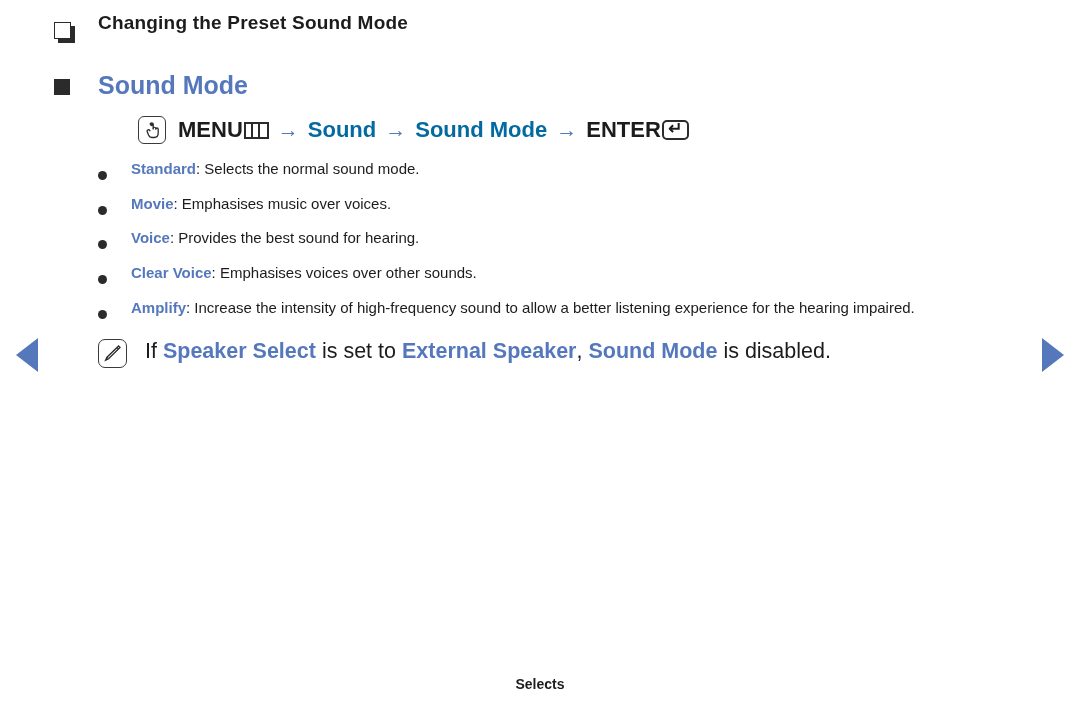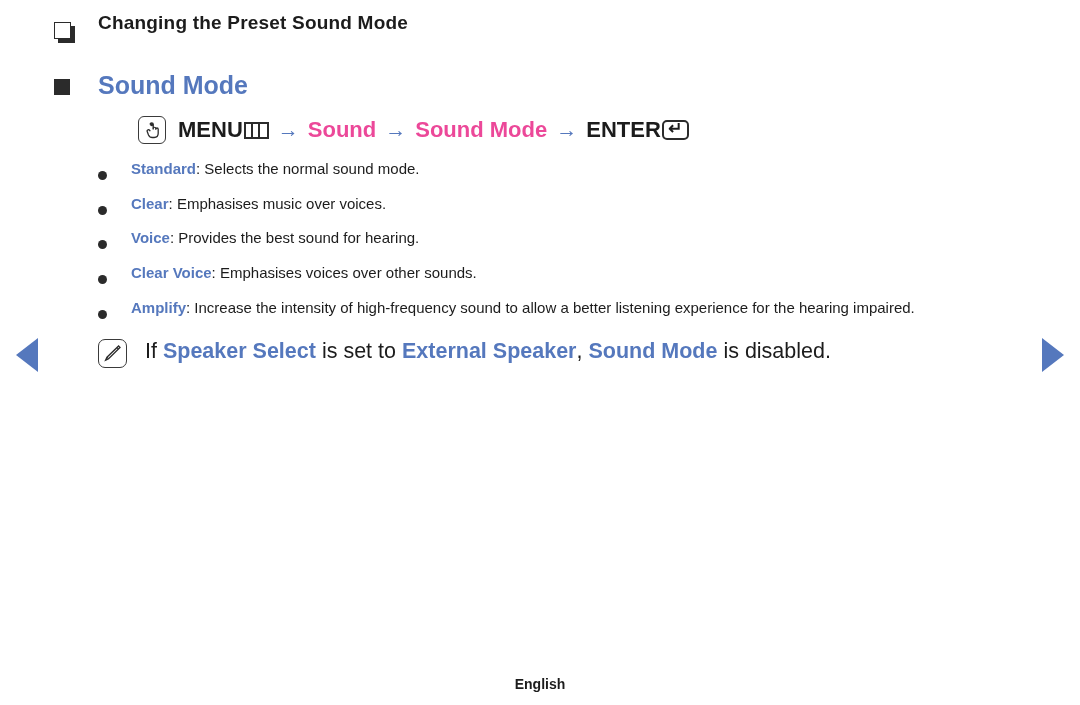--- a/index.html
+++ b/index.html
@@ -128,21 +128,21 @@
     border-radius: 6px;
     flex: none;
     margin-right: 12px;
     display: flex;
     align-items: center;
     justify-content: center;
     background: #fff;
   }
   .icon-box svg { display: block; }
   .path-black { color: #1c1c1c; }
-  .path-blue { color: #ec4899; }
+  .path-blue { color: #0369a1; }
   .path-arrow {
     color: #5578bd;
     margin: 0 9px;
     font-weight: normal;
     font-size: 21px;
   }
   .menu-glyph {
     display: inline-block;
     width: 25px;
     height: 17px;
@@ -302,21 +302,21 @@
 
     <div class="bullet-list">
 
       <div class="bullet-item">
         <span class="bullet-dot"></span>
         <span class="bullet-body"><span class="term">Standard</span><span>: </span><span>Selects the normal sound mode.</span></span>
       </div>
 
       <div class="bullet-item">
         <span class="bullet-dot"></span>
-        <span class="bullet-body"><span class="term">Clear</span><span>: </span><span>Emphasises music over voices.</span></span>
+        <span class="bullet-body"><span class="term">Movie</span><span>: </span><span>Emphasises music over voices.</span></span>
       </div>
 
       <div class="bullet-item">
         <span class="bullet-dot"></span>
         <span class="bullet-body"><span class="term">Voice</span><span>: </span><span>Provides the best sound for hearing.</span></span>
       </div>
 
       <div class="bullet-item">
         <span class="bullet-dot"></span>
         <span class="bullet-body"><span class="term">Clear Voice</span><span>: </span><span>Emphasises voices over other sounds.</span></span>
@@ -336,15 +336,15 @@
           <path d="M14.0 3.6 L15.4 5.0" stroke="#2b2b2b" stroke-width="1.1"></path>
           <path d="M4.0 13.2 L5.6 14.8" stroke="#2b2b2b" stroke-width="1.1"></path>
           <path d="M2.6 16.2 L3.6 15.0 L4.6 16.0 Z" fill="#2b2b2b"></path>
         </svg>
       </span>
       <span class="note-text"><span>If </span><span class="note-term">Speaker Select</span><span> is set to </span><span class="note-term">External Speaker</span><span>, </span><span class="note-term">Sound Mode</span><span> is disabled.</span></span>
     </div>
 
   </div>
 
-  <div class="footer">English</div>
+  <div class="footer">Selects</div>
 
 </div>
 
 </body></html>

